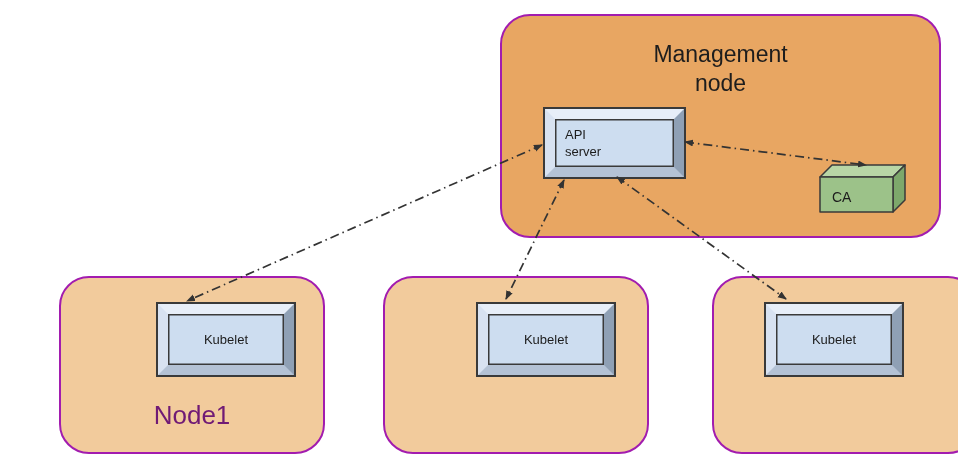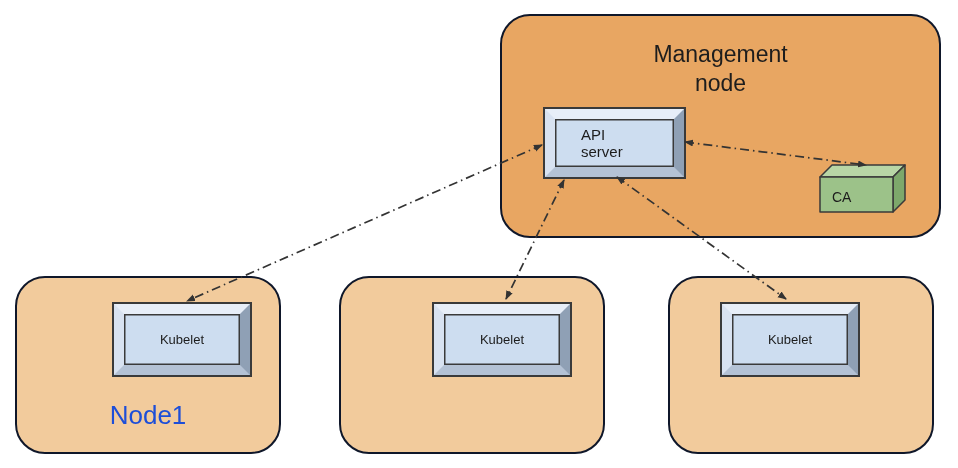--- a/index.html
+++ b/index.html
@@ -10,41 +10,41 @@
     width: 958px; height: 468px;
     background: #ffffff;
     overflow: hidden;
     font-family: "Liberation Sans", sans-serif;
     color: #1e1e1e;
   }
   
   .group-box {
     position: absolute;
     box-sizing: border-box;
-    border: 2px solid #0f172a;
+    border: 2px solid #a21caf;
     border-radius: 30px;
   }
   .mgmt  { left: 500px; top: 14px;  width: 441px; height: 224px; background: #e8a662; }
-  .node  { top: 276px; width: 266px; height: 178px; background: #f2cb9c; }
+  .node  { top: 276px; width: 266px; height: 178px; background: #f2cb9c; margin-left: 44px; }
   .node1 { left: 15px;  }
   .node2 { left: 339px; }
   .node3 { left: 668px; }
 
   .mgmt-title {
     position: absolute; left: 0; right: 0; top: 24px;
     text-align: center;
     font-size: 23px; line-height: 29px;
     color: #1d1d1d;
     white-space: pre-line;
   }
   .node-label {
     position: absolute; left: 0; right: 0; top: 122px;
     text-align: center;
     font-size: 26px;
-    color: #1d4ed8;
+    color: #701a75;
   }
 
   
   .bevel {
     position: absolute;
     box-sizing: border-box;
     background: #cdddf0;
     border: 10px solid;
     border-color: #e7eef8 #8fa0b5 #b4c2d5 #d8e2f1; 
     outline: 2px solid #3a3a3a;
@@ -56,22 +56,22 @@
   .kub2 { left: 93px; }
   .kub3 { left: 52px; }
 
   .bevel-label {
     position: absolute; inset: 0;
     display: flex; align-items: center; justify-content: center;
     font-size: 13px; color: #1c1c1c;
   }
   .api-label {
     justify-content: flex-start;
-    padding-left: 26px;
-    font-size: 15px; line-height: 17px;
+    padding-left: 10px;
+    font-size: 13px; line-height: 17px;
     white-space: pre-line;
     text-align: left;
   }
 
   
   .overlay {
     position: absolute; left: 0; top: 0;
     width: 958px; height: 468px;
     pointer-events: none;
     z-index: 5;

